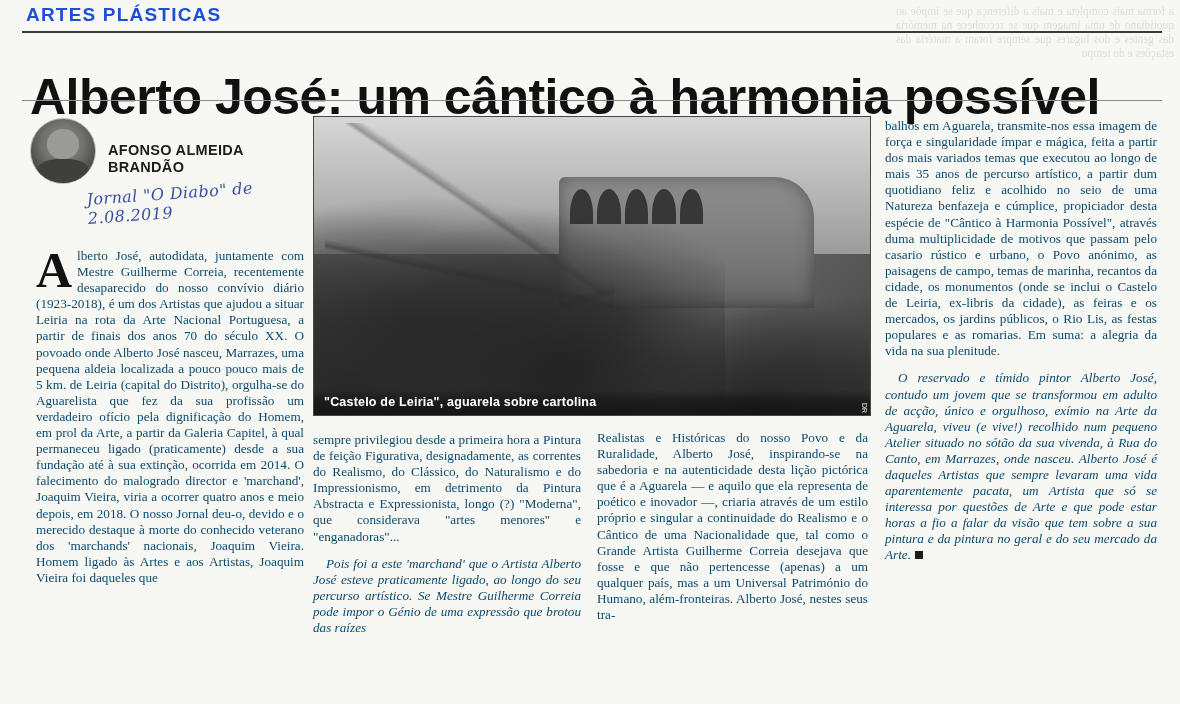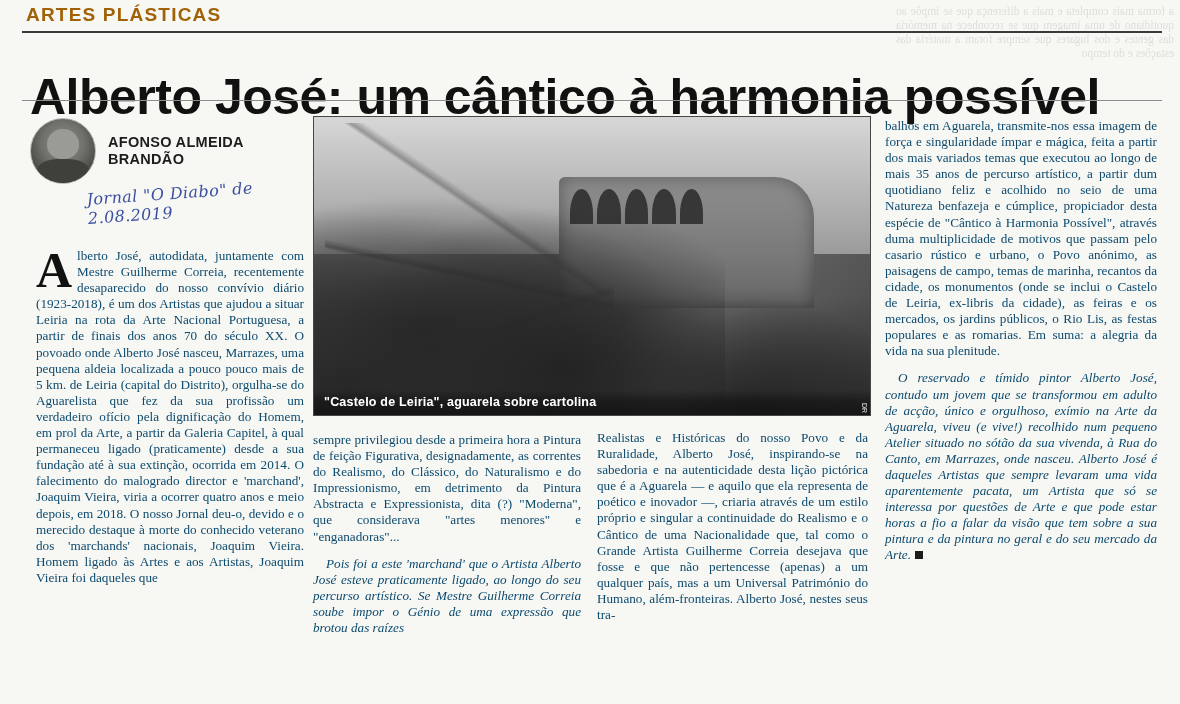--- a/index.html
+++ b/index.html
@@ -35,21 +35,21 @@
     pointer-events: none;
   }
   .kicker {
     position: absolute;
     left: 26px;
     top: 4px;
     font-family: "Liberation Sans", sans-serif;
     font-weight: bold;
     font-size: 19px;
     letter-spacing: 1.2px;
-    color: #a16207;
+    color: #1d4ed8;
   }
   .rule-top {
     position: absolute;
     left: 22px;
     top: 31px;
     width: 1140px;
     height: 2px;
     background: #3a3a3a;
   }
   .headline {
@@ -75,21 +75,21 @@
 
   
   .byline-wrap {
     position: absolute;
     left: 30px;
     top: 118px;
     width: 270px;
   }
   .byline-row {
     display: flex;
-    align-items: flex-start;
+    align-items: center;
     gap: 12px;
   }
   .avatar {
     width: 64px;
     height: 64px;
     border-radius: 50%;
     background: radial-gradient(circle at 50% 38%, #8e8e8a 0%, #6f6f6b 42%, #4b4b48 70%, #343432 100%);
     position: relative;
     overflow: hidden;
     flex: none;
@@ -302,22 +302,22 @@
     <div class="foliage2"></div>
     <div class="photo-caption">"Castelo de Leiria", aguarela sobre cartolina</div>
     <div class="photo-credit">DR</div>
   </div>
 
   <div class="col c1">
     <p class="dropcap">Alberto José, autodidata, juntamente com Mestre Guilherme Correia, recentemente desaparecido do nosso convívio diário (1923-2018), é um dos Artistas que ajudou a situar Leiria na rota da Arte Nacional Portuguesa, a partir de finais dos anos 70 do século XX. O povoado onde Alberto José nasceu, Marrazes, uma pequena aldeia localizada a pouco pouco mais de 5 km. de Leiria (capital do Distrito), orgulha-se do Aguarelista que fez da sua profissão um verdadeiro ofício pela dignificação do Homem, em prol da Arte, a partir da Galeria Capitel, à qual permaneceu ligado (praticamente) desde a sua fundação até à sua extinção, ocorrida em 2014. O falecimento do malogrado director e 'marchand', Joaquim Vieira, viria a ocorrer quatro anos e meio depois, em 2018. O nosso Jornal deu-o, devido e o merecido destaque à morte do conhecido veterano dos 'marchands' nacionais, Joaquim Vieira. Homem ligado às Artes e aos Artistas, Joaquim Vieira foi daqueles que</p>
   </div>
 
   <div class="col c2">
-    <p>sempre privilegiou desde a primeira hora a Pintura de feição Figurativa, designadamente, as correntes do Realismo, do Clássico, do Naturalismo e do Impressionismo, em detrimento da Pintura Abstracta e Expressionista, dita (?) "Moderna", que considerava "artes menores" e "enganadoras"...</p>
-    <p>Pois foi a este 'marchand' que o Artista Alberto José esteve praticamente ligado, ao longo do seu percurso artístico. Se Mestre Guilherme Correia soube impor o Génio de uma expressão que brotou das raízes</p>
+    <p>sempre privilegiou desde a primeira hora a Pintura de feição Figurativa, designadamente, as correntes do Realismo, do Clássico, do Naturalismo e do Impressionismo, em detrimento da Pintura Abstracta e Expressionista, longo (?) "Moderna", que considerava "artes menores" e "enganadoras"...</p>
+    <p>Pois foi a este 'marchand' que o Artista Alberto José esteve praticamente ligado, ao longo do seu percurso artístico. Se Mestre Guilherme Correia pode impor o Génio de uma expressão que brotou das raízes</p>
   </div>
 
   <div class="col c3">
     <p>Realistas e Históricas do nosso Povo e da Ruralidade, Alberto José, inspirando-se na sabedoria e na autenticidade desta lição pictórica que é a Aguarela — e aquilo que ela representa de poético e inovador —, criaria através de um estilo próprio e singular a continuidade do Realismo e o Cântico de uma Nacionalidade que, tal como o Grande Artista Guilherme Correia desejava que fosse e que não pertencesse (apenas) a um qualquer país, mas a um Universal Património do Humano, além-fronteiras. Alberto José, nestes seus tra-</p>
   </div>
 
   <div class="col c4">
     <p>balhos em Aguarela, transmite-nos essa imagem de força e singularidade ímpar e mágica, feita a partir dos mais variados temas que executou ao longo de mais 35 anos de percurso artístico, a partir dum quotidiano feliz e acolhido no seio de uma Natureza benfazeja e cúmplice, propiciador desta espécie de "Cântico à Harmonia Possível", através duma multiplicidade de motivos que passam pelo casario rústico e urbano, o Povo anónimo, as paisagens de campo, temas de marinha, recantos da cidade, os monumentos (onde se inclui o Castelo de Leiria, ex-libris da cidade), as feiras e os mercados, os jardins públicos, o Rio Lis, as festas populares e as romarias. Em suma: a alegria da vida na sua plenitude.</p>
     <p><span>O reservado e tímido pintor Alberto José, contudo um jovem que se transformou em adulto de acção, único e orgulhoso, exímio na Arte da Aguarela, viveu (e vive!) recolhido num pequeno Atelier situado no sótão da sua vivenda, à Rua do Canto, em Marrazes, onde nasceu. Alberto José é daqueles Artistas que sempre levaram uma vida aparentemente pacata, um Artista que só se interessa por questões de Arte e que pode estar horas a fio a falar da visão que tem sobre a sua pintura e da pintura no geral e do seu mercado da Arte.</span><span class="endmark"></span></p>
   </div>

